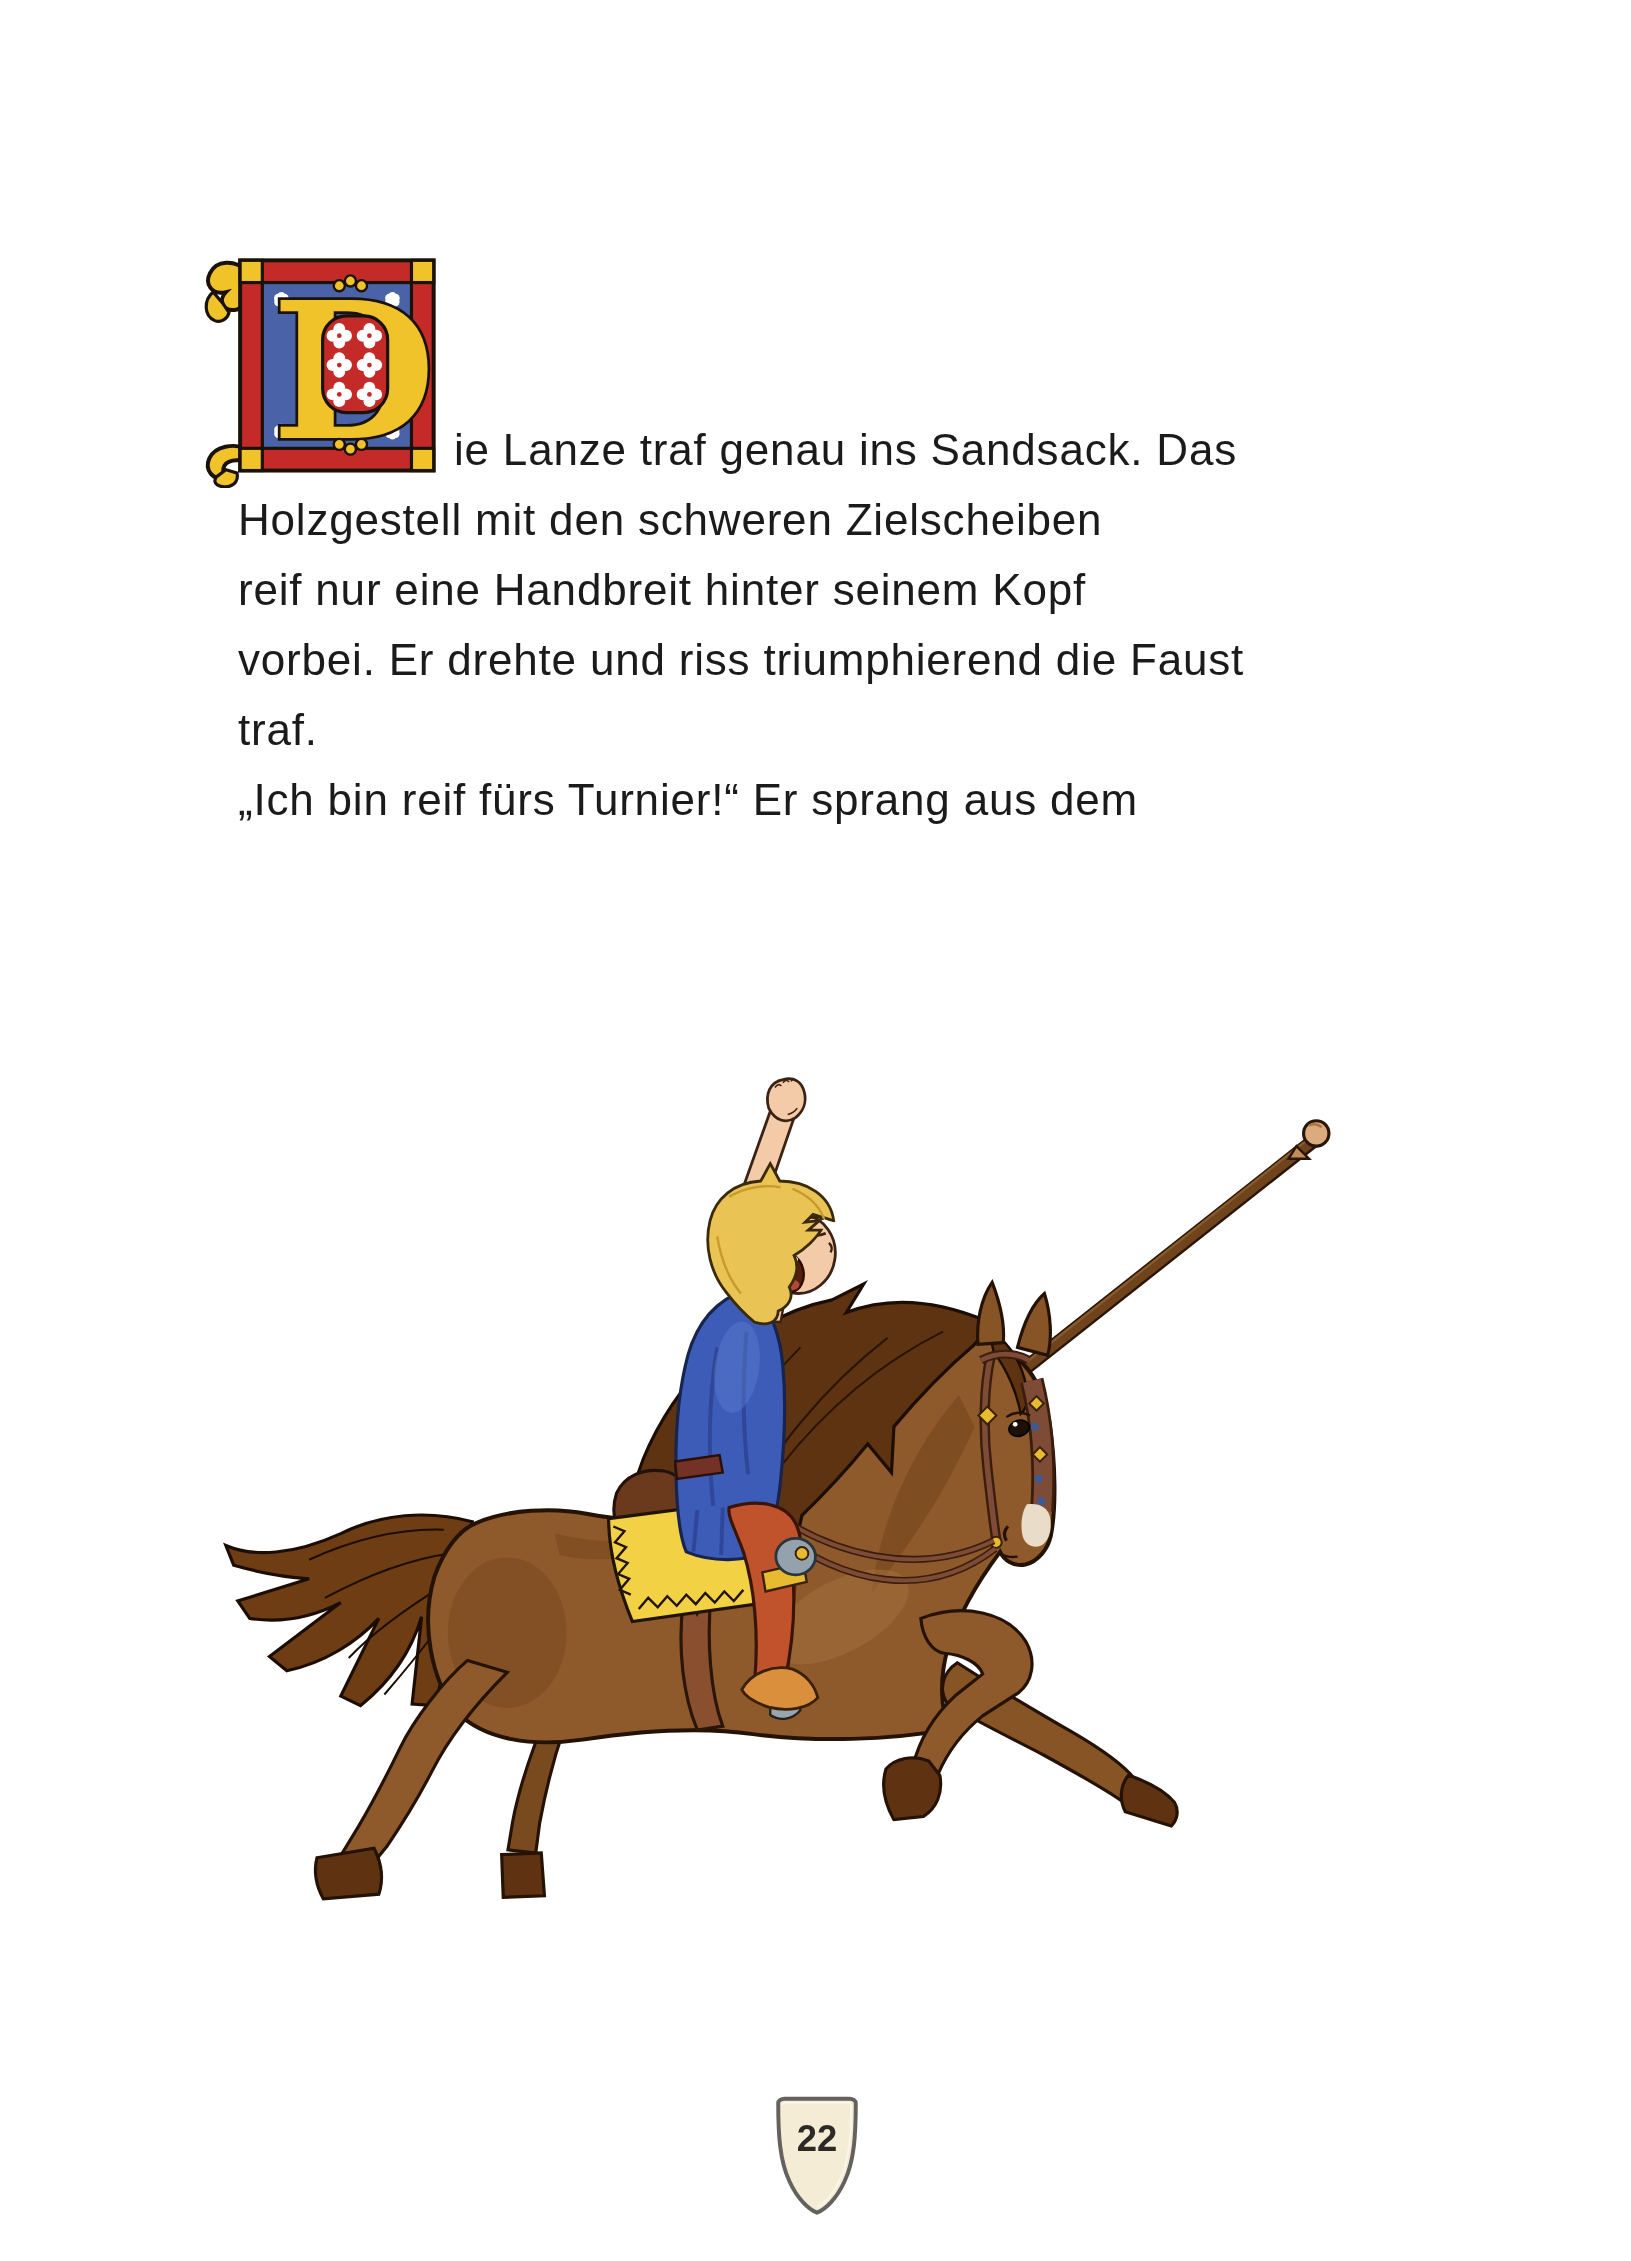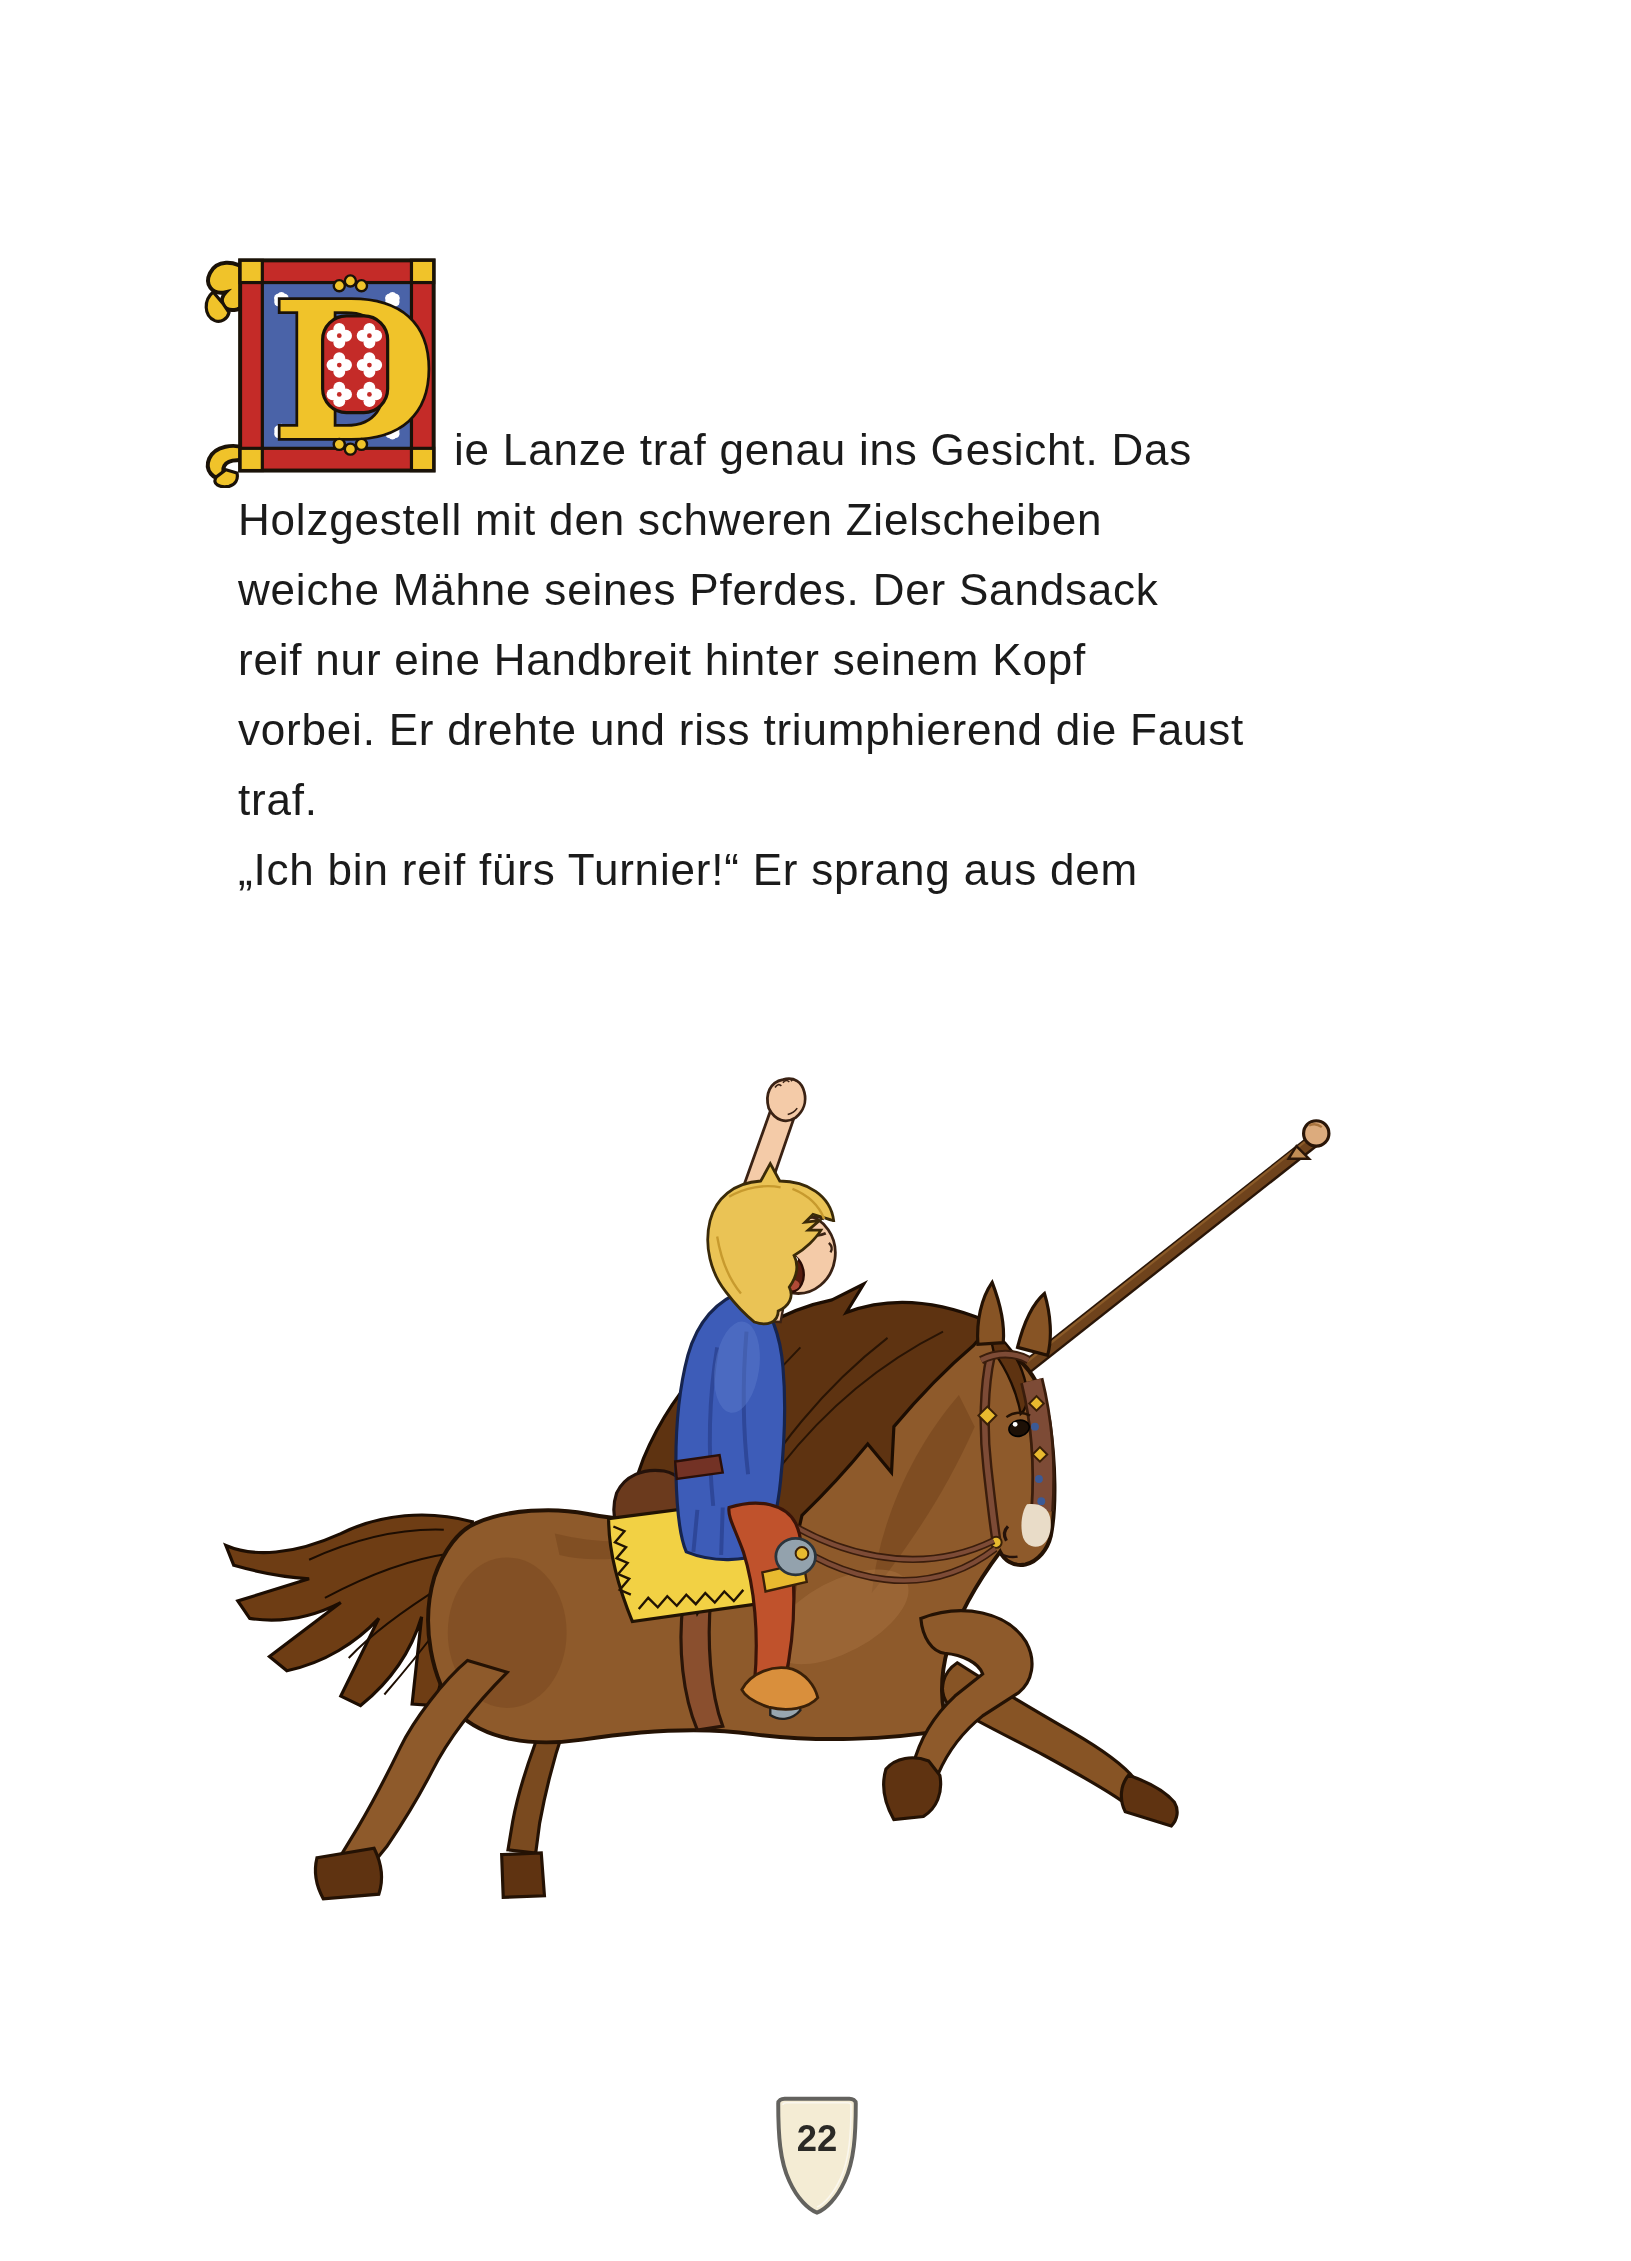--- a/index.html
+++ b/index.html
@@ -134,23 +134,22 @@
       <circle cx="173" cy="40" r="7"></circle>
         <circle cx="187" cy="34" r="7"></circle>
         <circle cx="201" cy="40" r="7"></circle>
       <circle cx="173" cy="240" r="7"></circle>
         <circle cx="187" cy="246" r="7"></circle>
         <circle cx="201" cy="240" r="7"></circle>
     </g>
   </svg>
 
   <div class="text-block">
-    <div class="story-line first">ie Lanze traf genau ins Gesicht. Das</div>
+    <div class="story-line first">ie Lanze traf genau ins Sandsack. Das</div>
     <div class="story-line">Holzgestell mit den schweren Zielscheiben</div>
-    <div class="story-line">weiche Mähne seines Pferdes. Der Sandsack</div>
     <div class="story-line">reif nur eine Handbreit hinter seinem Kopf</div>
     <div class="story-line">vorbei. Er drehte und riss triumphierend die Faust</div>
     <div class="story-line">traf.</div>
     <div class="story-line">„Ich bin reif fürs Turnier!“ Er sprang aus dem</div>
   </div>
 
   <svg class="illustration" viewBox="270 1355 1450 1060">
 
     <g>
       <line x1="1659" y1="1438" x2="1150" y2="1840" stroke="#2a1608" stroke-width="18"></line>

